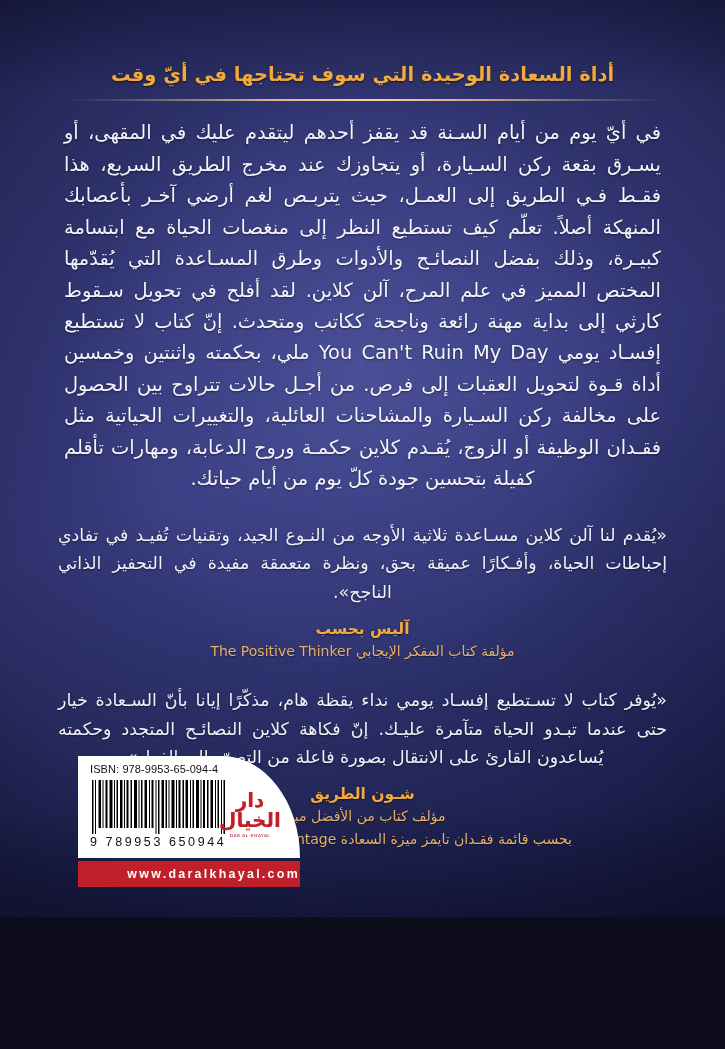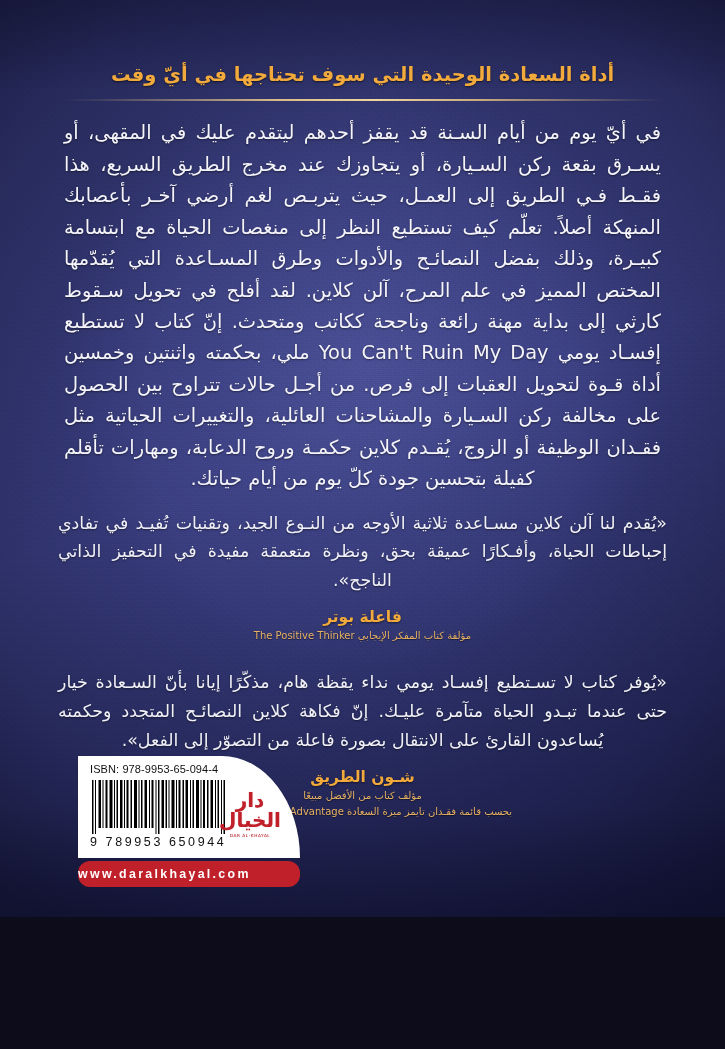--- a/index.html
+++ b/index.html
@@ -88,21 +88,21 @@
     font-size: 19.4px;
     line-height: 1.62;
     margin: 16px 0 0 0;
     padding: 0 52px;
     text-shadow: 0 1px 2px rgba(0,0,0,.45);
   }
   .body-copy p { margin: 12px; }
 
   
   .quote-block {
-    margin-top: 14px;
+    margin-top: 26px;
     padding: 0 58px;
   }
   .quote-block.second { margin-top: 24px; }
 
   .quote-text {
     direction: rtl;
     text-align: justify;
     text-align-last: center;
     color: #f0f0f7;
     font-size: 17.4px;
@@ -118,21 +118,21 @@
   }
   .attrib-name {
     color: #f2aa3c;
     font-size: 15.5px;
     font-weight: bold;
     line-height: 1.3;
     text-shadow: 0 1px 2px rgba(0,0,0,.5);
   }
   .attrib-line {
     color: #e7b263;
-    font-size: 10px;
+    font-size: 14px;
     line-height: 1.45;
     margin-top: 2px;
     text-shadow: 0 1px 1px rgba(0,0,0,.45);
   }
 
   
   .bottom {
     position: absolute;
     left: 78px;
     bottom: 30px;
@@ -211,22 +211,21 @@
     margin-top: 4px;
     color: #b4242c;
   }
 
   .url-bar {
     margin-top: 3px;
     background: #c0202a;
     height: 26px;
     display: flex;
     align-items: center;
-    justify-content: flex-start;
-    border-radius: 12px;
+    justify-content: flex-end;
   }
   .url-bar span {
     color: #ffffff;
     font-family: "Liberation Sans", sans-serif;
     font-size: 12.4px;
     font-weight: bold;
     letter-spacing: 2.3px;
   }
 </style>
 </head>
@@ -242,21 +241,21 @@
 
     <div class="rule"></div>
 
     <div class="body-copy">
       <p>في أيّ يوم من أيام السـنة قد يقفز أحدهم ليتقدم عليك في المقهى، أو يسـرق بقعة ركن السـيارة، أو يتجاوزك عند مخرج الطريق السريع، هذا فقـط فـي الطريق إلى العمـل، حيث يتربـص لغم أرضي آخـر بأعصابك المنهكة أصلاً. تعلّم كيف تستطيع النظر إلى منغصات الحياة مع ابتسامة كبيـرة، وذلك بفضل النصائـح والأدوات وطرق المسـاعدة التي يُقدّمها المختص المميز في علم المرح، آلن كلاين. لقد أفلح في تحويل سـقوط كارثي إلى بداية مهنة رائعة وناجحة ككاتب ومتحدث. إنّ كتاب لا تستطيع إفسـاد يومي You Can't Ruin My Day ملي، بحكمته واثنتين وخمسين أداة قـوة لتحويل العقبات إلى فرص. من أجـل حالات تتراوح بين الحصول على مخالفة ركن السـيارة والمشاحنات العائلية، والتغييرات الحياتية مثل فقـدان الوظيفة أو الزوج، يُقـدم كلاين حكمـة وروح الدعابة، ومهارات تأقلم كفيلة بتحسين جودة كلّ يوم من أيام حياتك.</p>
     </div>
 
     <div class="quote-block">
       <p class="quote-text">«يُقدم لنا آلن كلاين مسـاعدة ثلاثية الأوجه من النـوع الجيد، وتقنيات تُفيـد في تفادي إحباطات الحياة، وأفـكارًا عميقة بحق، ونظرة متعمقة مفيدة في التحفيز الذاتي الناجح».</p>
       <div class="attrib">
-        <div class="attrib-name">فاعلة بوتر</div>
+        <div class="attrib-name">آليس بحسب</div>
         <div class="attrib-line">مؤلفة كتاب المفكر الإيجابي The Positive Thinker</div>
       </div>
     </div>
 
     <div class="quote-block second">
       <p class="quote-text">«يُوفر كتاب لا تسـتطيع إفسـاد يومي نداء يقظة هام، مذكّرًا إيانا بأنّ السـعادة خيار حتى عندما تبـدو الحياة متآمرة عليـك. إنّ فكاهة كلاين النصائـح المتجدد وحكمته يُساعدون القارئ على الانتقال بصورة فاعلة من التصوّر إلى الفعل».</p>
       <div class="attrib">
         <div class="attrib-name">شـون الطريق</div>
         <div class="attrib-line">مؤلف كتاب من الأفضل مبيعًا</div>
         <div class="attrib-line">بحسب قائمة فقـدان تايمز ميزة السعادة The Happiness Advantage</div>

